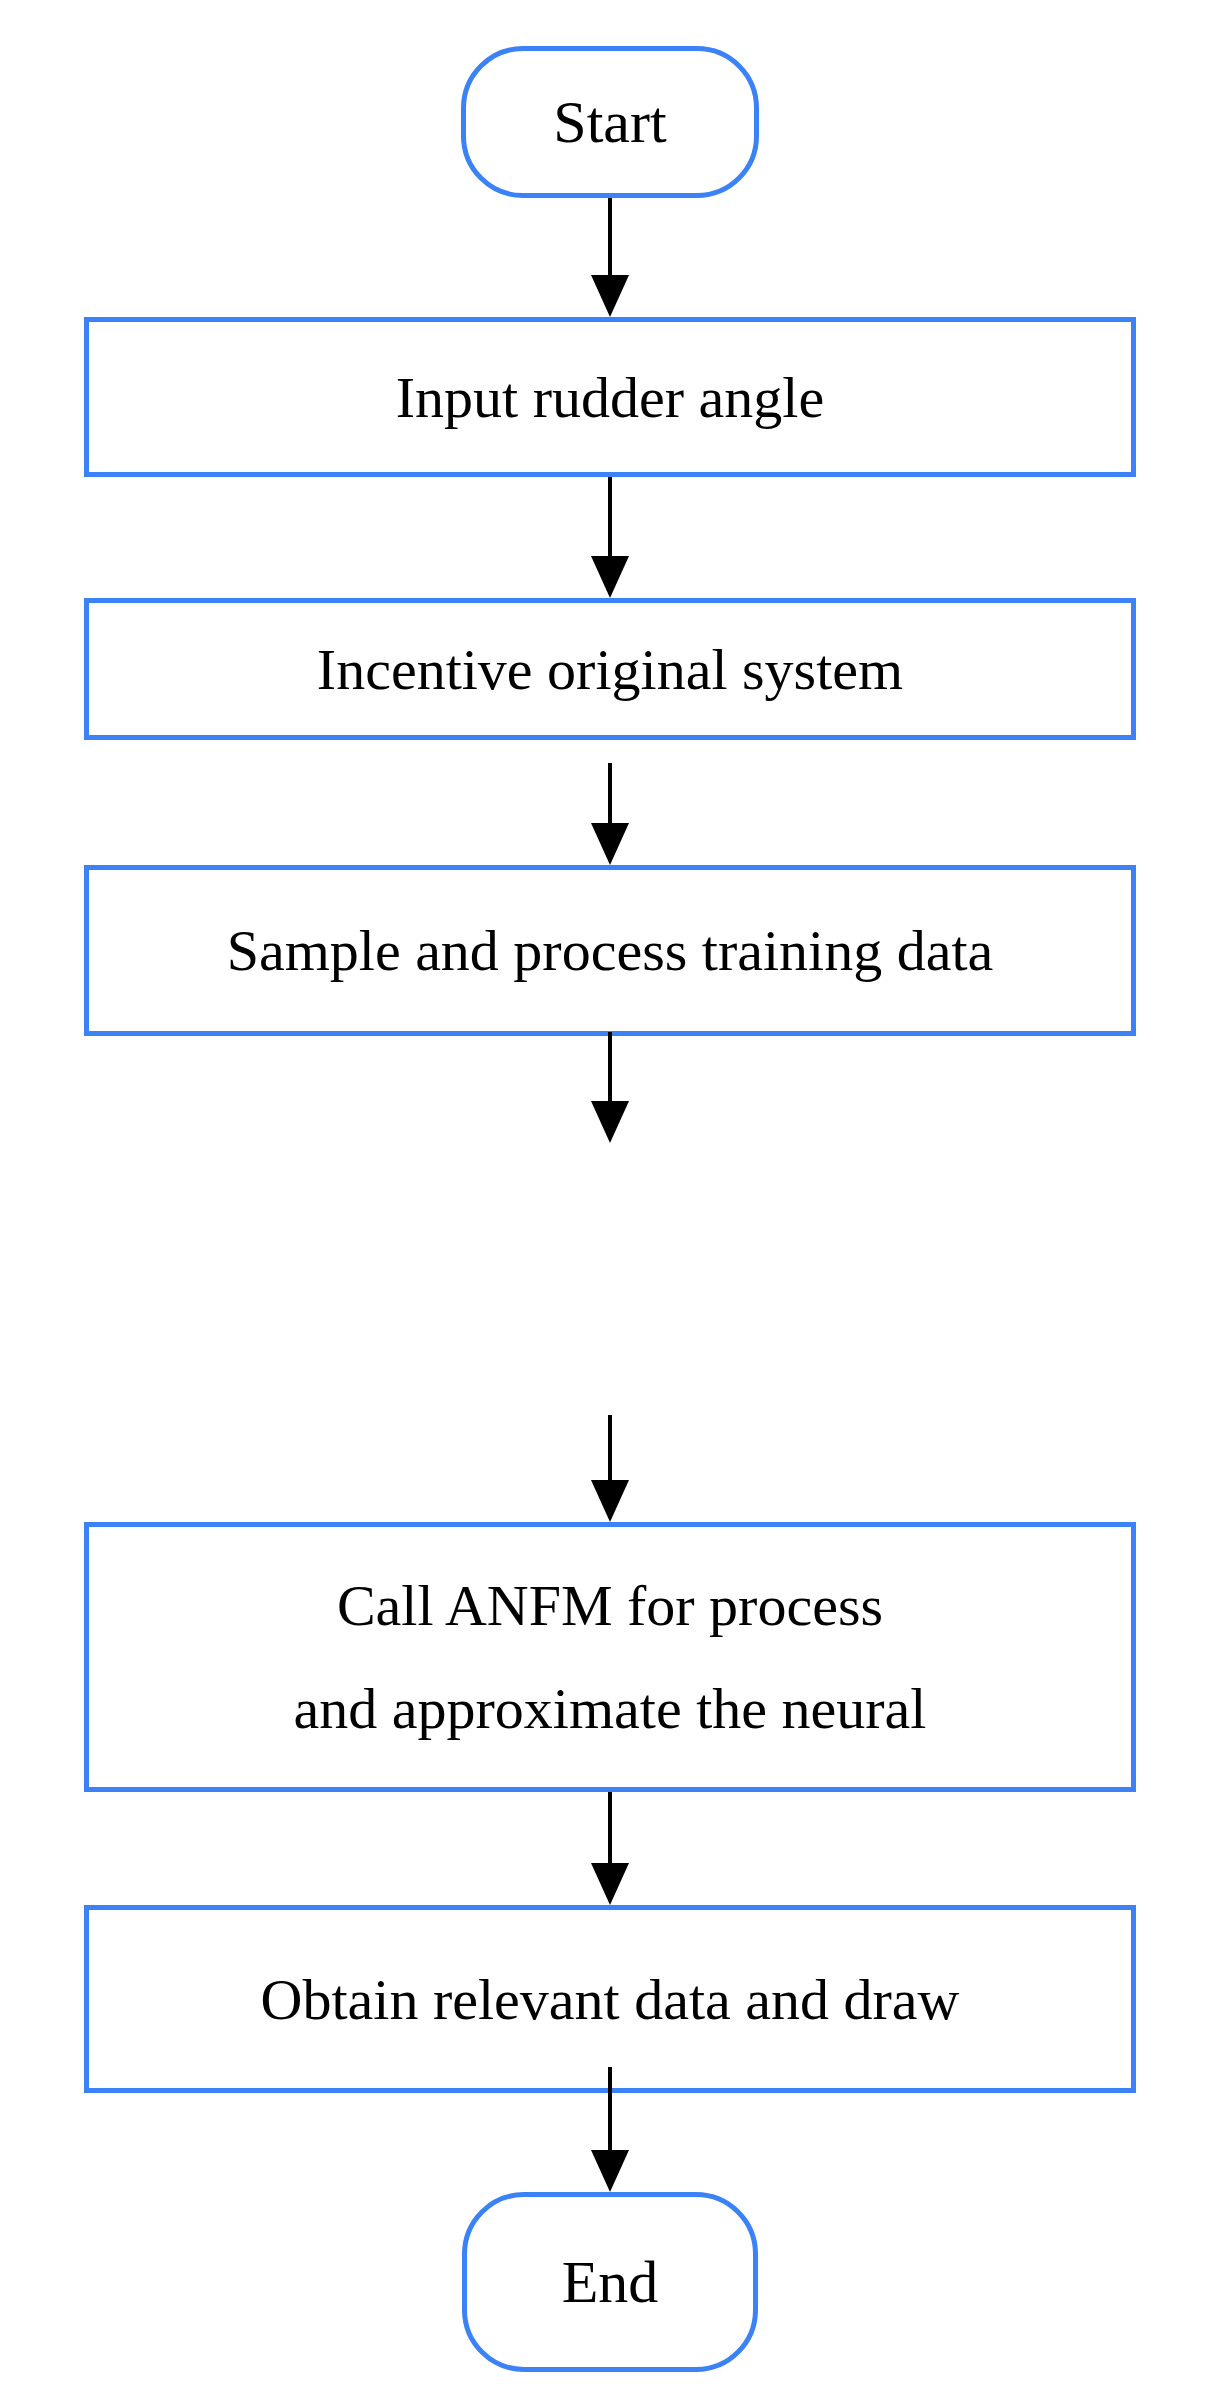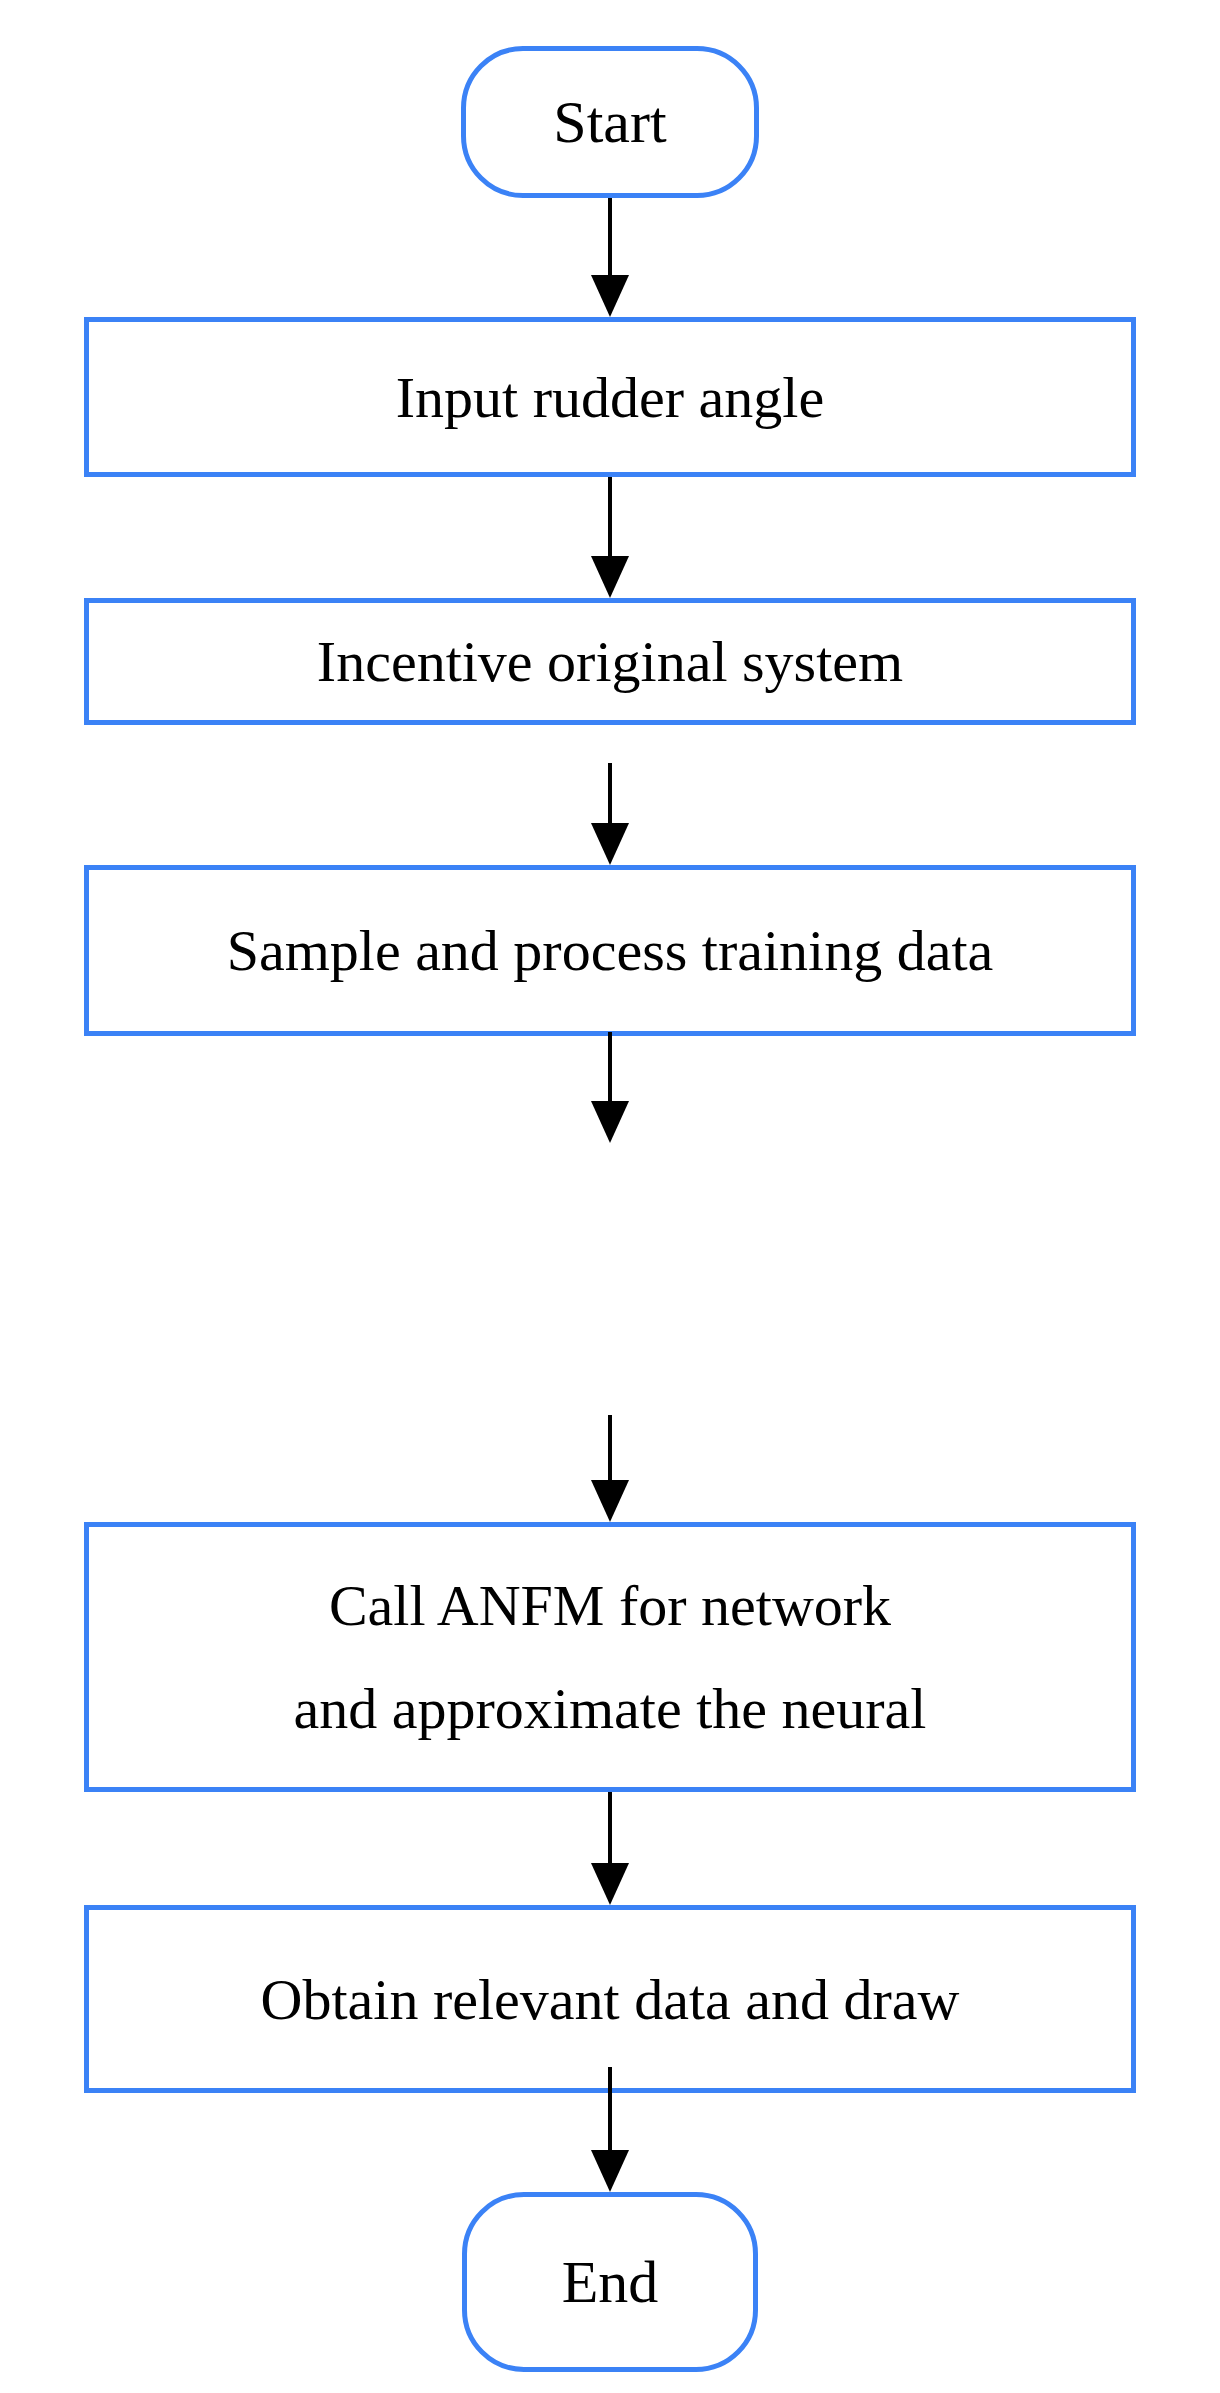--- a/index.html
+++ b/index.html
@@ -78,21 +78,21 @@
 
   <div class="node process" style="top:317px;height:160px;">
     <span>Input rudder angle</span>
   </div>
 
   <div class="arrow" style="top:477px;height:121px;">
     <div class="arrow-line"></div>
     <div class="arrow-head"></div>
   </div>
 
-  <div class="node process" style="top:598px;height:127px;">
+  <div class="node process" style="top:598px;height:142px;">
     <span>Incentive original system</span>
   </div>
 
   <div class="arrow" style="top:763px;height:102px;">
     <div class="arrow-line"></div>
     <div class="arrow-head"></div>
   </div>
 
   <div class="node process" style="top:865px;height:171px;">
     <span>Sample and process training data</span>
@@ -104,21 +104,21 @@
   </div>
 
 
   <div class="arrow" style="top:1415px;height:107px;">
     <div class="arrow-line"></div>
     <div class="arrow-head"></div>
   </div>
 
   <div class="node process" style="top:1522px;height:270px;">
     <div class="lines">
-      <div>Call ANFM for network</div>
+      <div>Call ANFM for process</div>
       <div>and approximate the neural</div>
     </div>
   </div>
 
   <div class="arrow" style="top:1792px;height:113px;">
     <div class="arrow-line"></div>
     <div class="arrow-head"></div>
   </div>
 
   <div class="node process" style="top:1905px;height:188px;">

